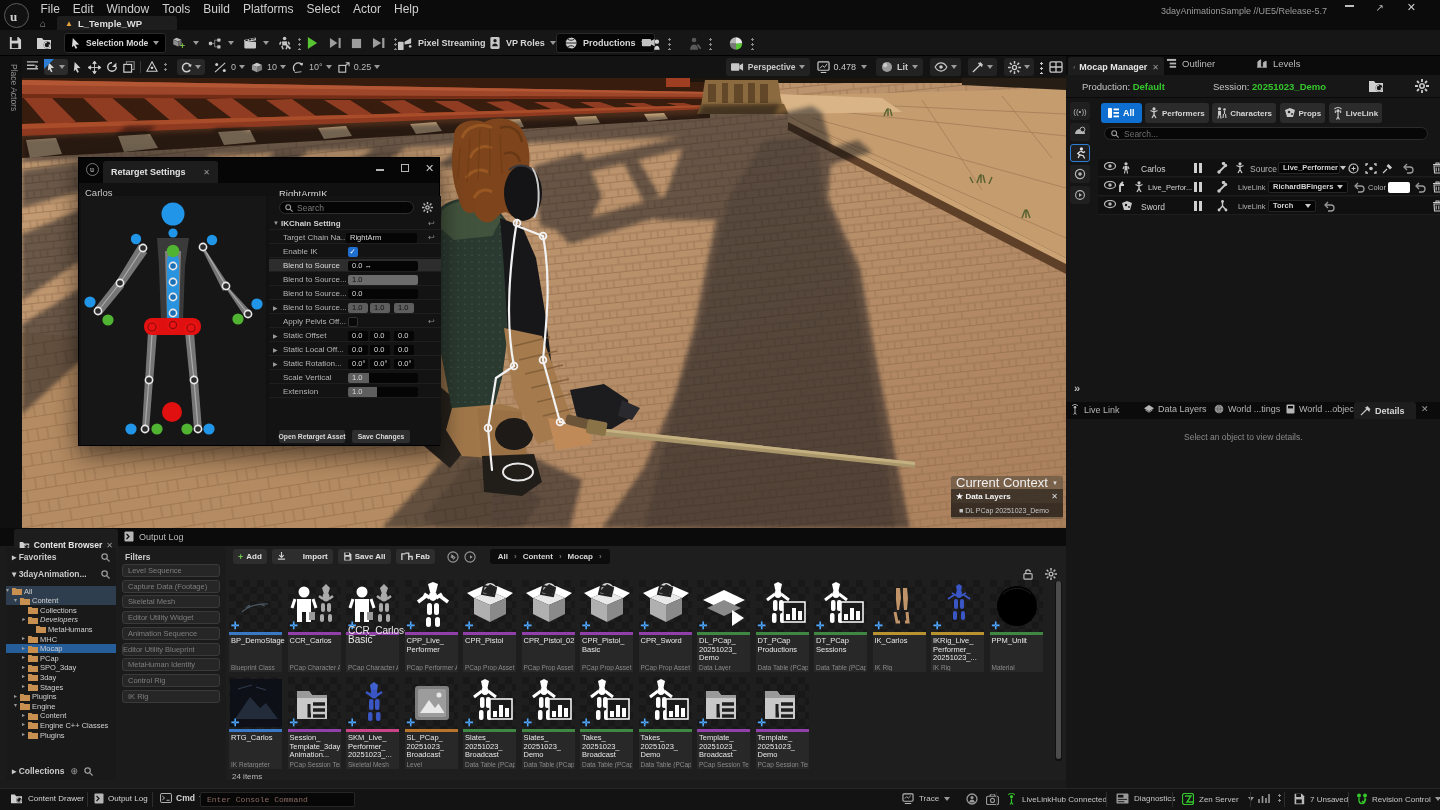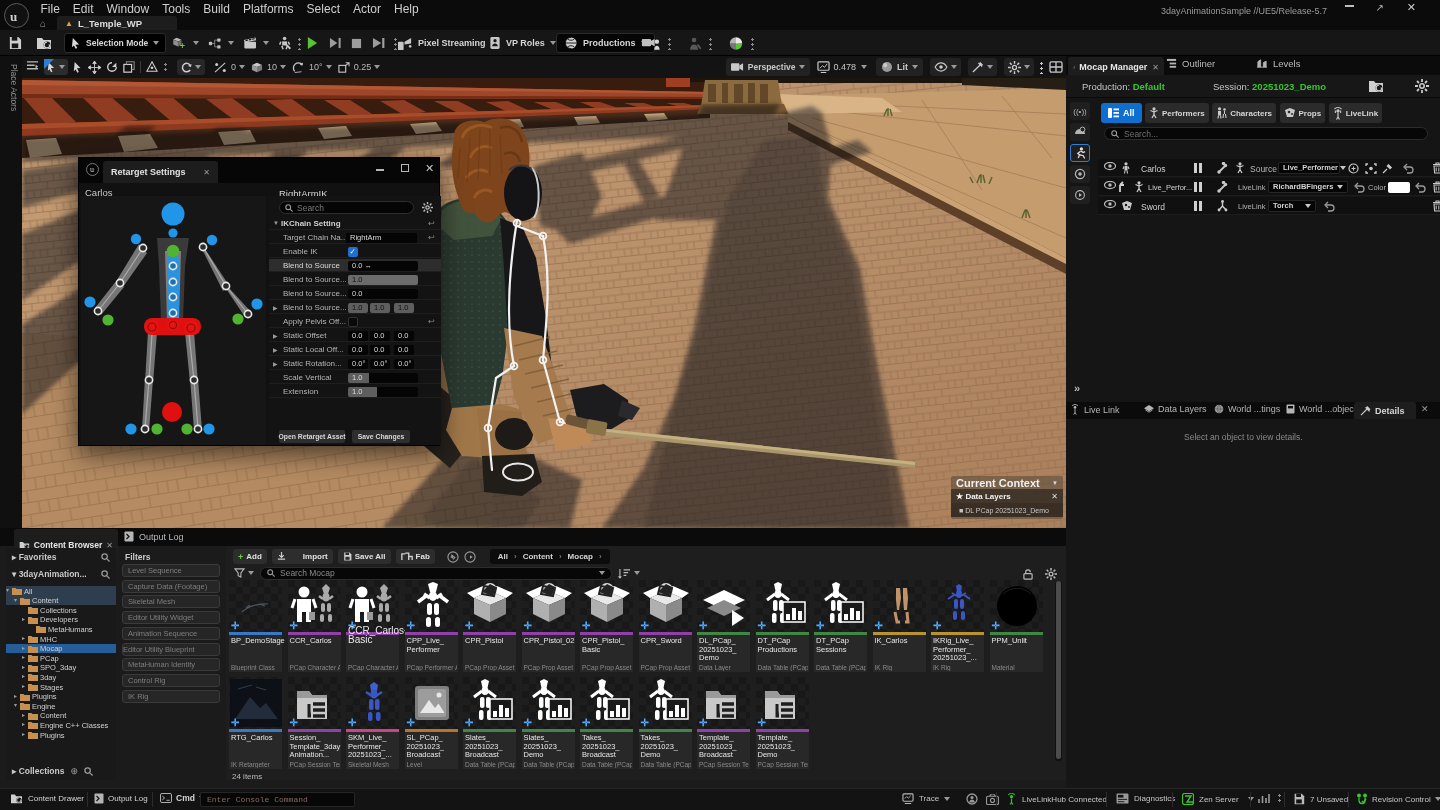--- a/index.html
+++ b/index.html
@@ -490,21 +490,21 @@
 </g>
 
 <polygon points="575,350 893,384 893,390 577,357" fill="#a8966a"></polygon>
 <polygon points="575,350 893,384 893,387 576,353" fill="#c4b080"></polygon>
 <rect x="545" y="336" width="34" height="10" rx="3" transform="rotate(14 545 336)" fill="#6b5437"></rect>
 <rect x="566" y="341" width="20" height="14" rx="2" transform="rotate(10 566 341)" fill="#8a7347"></rect>
 </svg>
 
 <div class="abs" style="left:929px;top:398px;width:112px;height:43px;background:rgba(84,72,60,0.55);border-radius:2px">
 <div class="row" style="height:13px;padding:0 5px;justify-content:space-between">
-        <span style="color:#f0f0f0;font-size:11px;font-weight:bold">Current Context</span>
+        <span style="color:#f0f0f0;font-size:13px;font-weight:normal">Current Context</span>
         <span style="color:#ddd;font-size:6px">▼</span>
       </div>
 <div class="row" style="height:14px;padding:0 5px;justify-content:space-between;background:rgba(30,26,22,0.6)">
         <span style="color:#f2f2f2;font-size:8px;font-weight:bold">★ Data Layers</span>
         <span style="color:#ddd;font-size:8px">✕</span>
       </div>
 <div class="row" style="height:14px;padding:0 8px;white-space:nowrap;background:rgba(16,14,12,0.6)">
         <span style="color:#c6c6c6;font-size:7px">■&nbsp;DL PCap 20251023_Demo</span>
       </div>
 </div>
@@ -1042,21 +1042,21 @@
             <path d="M0 1h3.5l1 1H10v6H0z" fill="#c89050"></path>
           </svg>
           <span style="position:absolute;left:26px;top:0.5px;font-size:7.5px;color:#d0d0d0;white-space:nowrap">Content</span>
         </div>
         <div style="position:absolute;left:0;top:19.2px;width:110px;height:9.6px;">
           <svg style="position:absolute;left:22px;top:1px" width="10" height="8" viewBox="0 0 10 8">
             <path d="M0 1h3.5l1 1H10v6H0z" fill="#c89050"></path>
           </svg>
           <span style="position:absolute;left:34px;top:0.5px;font-size:7.5px;color:#d0d0d0;white-space:nowrap">Collections</span>
         </div>
-        <div style="position:absolute;left:0;top:28.799999999999997px;width:110px;height:9.6px;">
+        <div style="position:absolute;left:0;top:28.799999999999997px;width:110px;height:9.6px;font-style:italic;">
           <span style="position:absolute;left:16px;top:0;font-size:6px;color:#9a9a9a">▸</span>
           <svg style="position:absolute;left:22px;top:1px" width="10" height="8" viewBox="0 0 10 8">
             <path d="M0 1h3.5l1 1H10v6H0z" fill="#c89050"></path>
           </svg>
           <span style="position:absolute;left:34px;top:0.5px;font-size:7.5px;color:#d0d0d0;white-space:nowrap">Developers</span>
         </div>
         <div style="position:absolute;left:0;top:38.4px;width:110px;height:9.6px;">
           <svg style="position:absolute;left:30px;top:1px" width="10" height="8" viewBox="0 0 10 8">
             <path d="M0 1h3.5l1 1H10v6H0z" fill="#c89050"></path>
           </svg>
@@ -1197,41 +1197,20 @@
           <path d="M4 6.5l2 2 3-4" stroke="#9a9a9a" fill="none" stroke-width="1.2" transform="rotate(-90 6.5 6.5)"></path>
           <path d="M3.5 6.5l3-2v4z" fill="#9a9a9a"></path>
         </svg>
       <svg width="12" height="12" viewBox="0 0 13 13" transform="scale(-1,1)">
           <circle cx="6.5" cy="6.5" r="5.5" stroke="#9a9a9a" fill="none" stroke-width="1.2"></circle>
           <path d="M3.5 6.5l3-2v4z" fill="#9a9a9a"></path>
         </svg>
       <span style="width:4px"></span>
       <div class="row" style="background:#0c0c0c;border-radius:3px;height:15px;padding:0 8px;gap:6px;font-size:8px;font-weight:bold;color:#d5d5d5">All<span style="color:#777">›</span>Content<span style="color:#777">›</span>Mocap<span style="color:#777">›</span></div>
     </div>
-    <div class="abs row" style="left:8px;top:20px;height:14px;gap:6px">
-      <svg width="11" height="10" viewBox="0 0 12 11">
-          <path d="M1 1h10L7.5 5.5V10l-3-1.5V5.5z" fill="none" stroke="#b9b9b9" stroke-width="1.2"></path>
-        </svg>
-        <span class="caret" style="margin-left:-3px"></span>
-      <div class="row" style="width:352px;height:13px;background:#070707;border:1px solid #2c2c2c;border-radius:7px;padding:0 6px;gap:5px;justify-content:space-between">
-        <span class="row" style="gap:5px">
-            <svg width="8" height="8" viewBox="0 0 10 10">
-              <circle cx="4" cy="4" r="3" stroke="#9a9a9a" fill="none" stroke-width="1.4"></circle>
-              <path d="M6.5 6.5L9.5 9.5" stroke="#9a9a9a" stroke-width="1.4"></path>
-            </svg>
-            <span style="color:#8a8a8a;font-size:8.5px">Search Mocap</span>
-          </span>
-        <span class="caret" style="margin:0"></span>
-      </div>
-      <svg width="13" height="11" viewBox="0 0 14 12">
-          <path d="M2 1v10M2 11l-1.5-2M2 11l1.5-2" stroke="#b9b9b9" fill="none" stroke-width="1.2"></path>
-          <path d="M6 2h7M6 5h5M6 8h3" stroke="#b9b9b9" stroke-width="1.2"></path>
-        </svg>
-        <span class="caret" style="margin-left:-3px"></span>
-    </div>
     <div class="abs row" style="left:797px;top:22px;gap:12px">
       <svg width="10" height="11" viewBox="0 0 11 12">
           <rect x="1" y="5" width="9" height="6" rx="1" fill="none" stroke="#b9b9b9" stroke-width="1.3"></rect>
           <path d="M3 5V3.5a2.5 2.5 0 0 1 5 0" stroke="#b9b9b9" fill="none" stroke-width="1.3"></path>
         </svg>
       <svg width="12" height="12" viewBox="0 0 14 14">
           <circle cx="7" cy="7" r="2.2" fill="none" stroke="#b9b9b9" stroke-width="1.6"></circle>
           <g stroke="#b9b9b9" stroke-width="1.8">
             <path d="M7 0v3M7 11v3M0 7h3M11 7h3M2 2l2 2M10 10l2 2M12 2l-2 2M4 10l-2 2"></path>
           </g>

